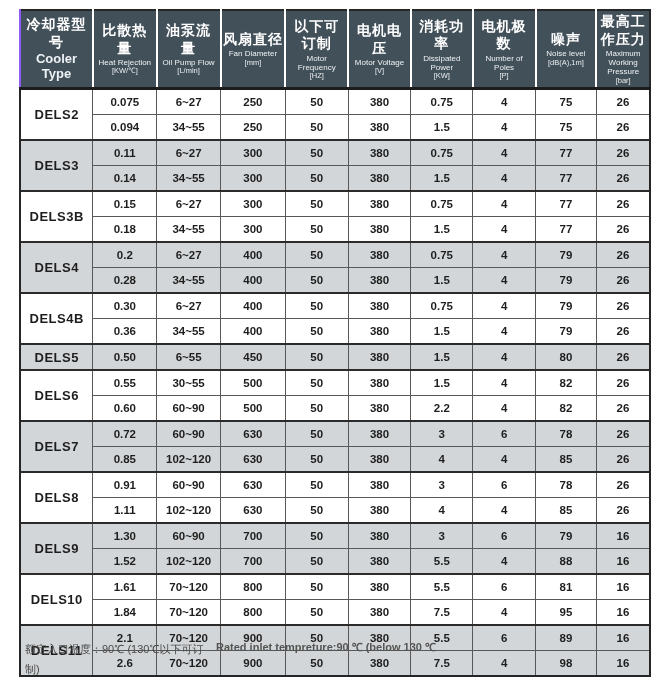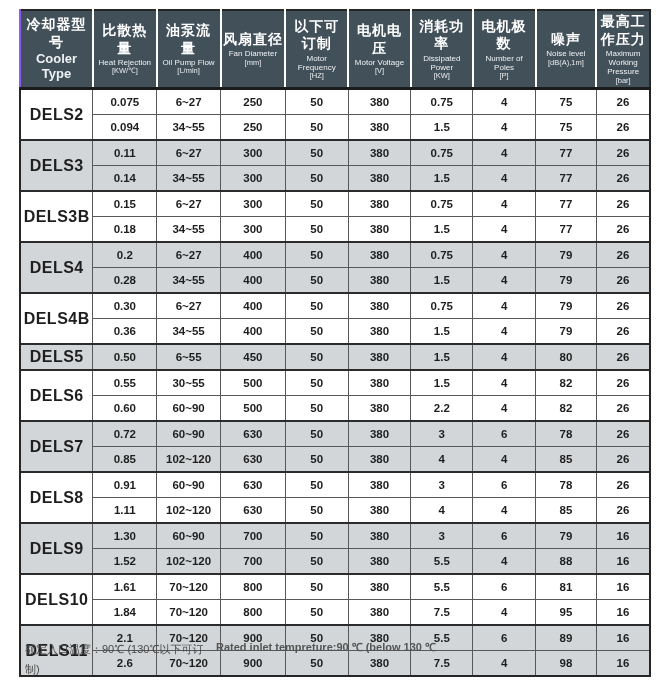--- a/index.html
+++ b/index.html
@@ -26,21 +26,21 @@
   thead .unit{font-size:7.5px;line-height:1.15;color:#e8edef;}
   tbody td{
     border:1px solid #585858;text-align:center;vertical-align:middle;
     height:24px;font-size:11.5px;font-weight:bold;color:#1e1e1e;
     background:#ffffff;padding:0 1px;
   }
   tbody td:last-child{border-right:2px solid #262626;margin-top:45px;}
   tbody tr.group-start td{border-top:2px solid #2b2b2b;}
   tbody tr:last-child td{border-bottom:2px solid #262626;}
   tbody tr.gray td{background:#d3d6d8;}
-  tbody td.model{font-size:16px;letter-spacing:.5px;border-left:2px solid #262626;}
+  tbody td.model{font-size:13px;letter-spacing:.5px;border-left:2px solid #262626;}
   .footer{position:absolute;top:640px;left:25px;width:620px;display:flex;}
   .footer-zh{width:190px;font-size:11px;color:#4a4a4a;line-height:1.8;}
   .footer-en{margin-left:1px;font-size:11px;font-weight:bold;color:#555555;line-height:1.45;width:260px;}
 </style>
 </head>
 <body>
 
 <div class="table-wrap">
   <table>
     <colgroup>

